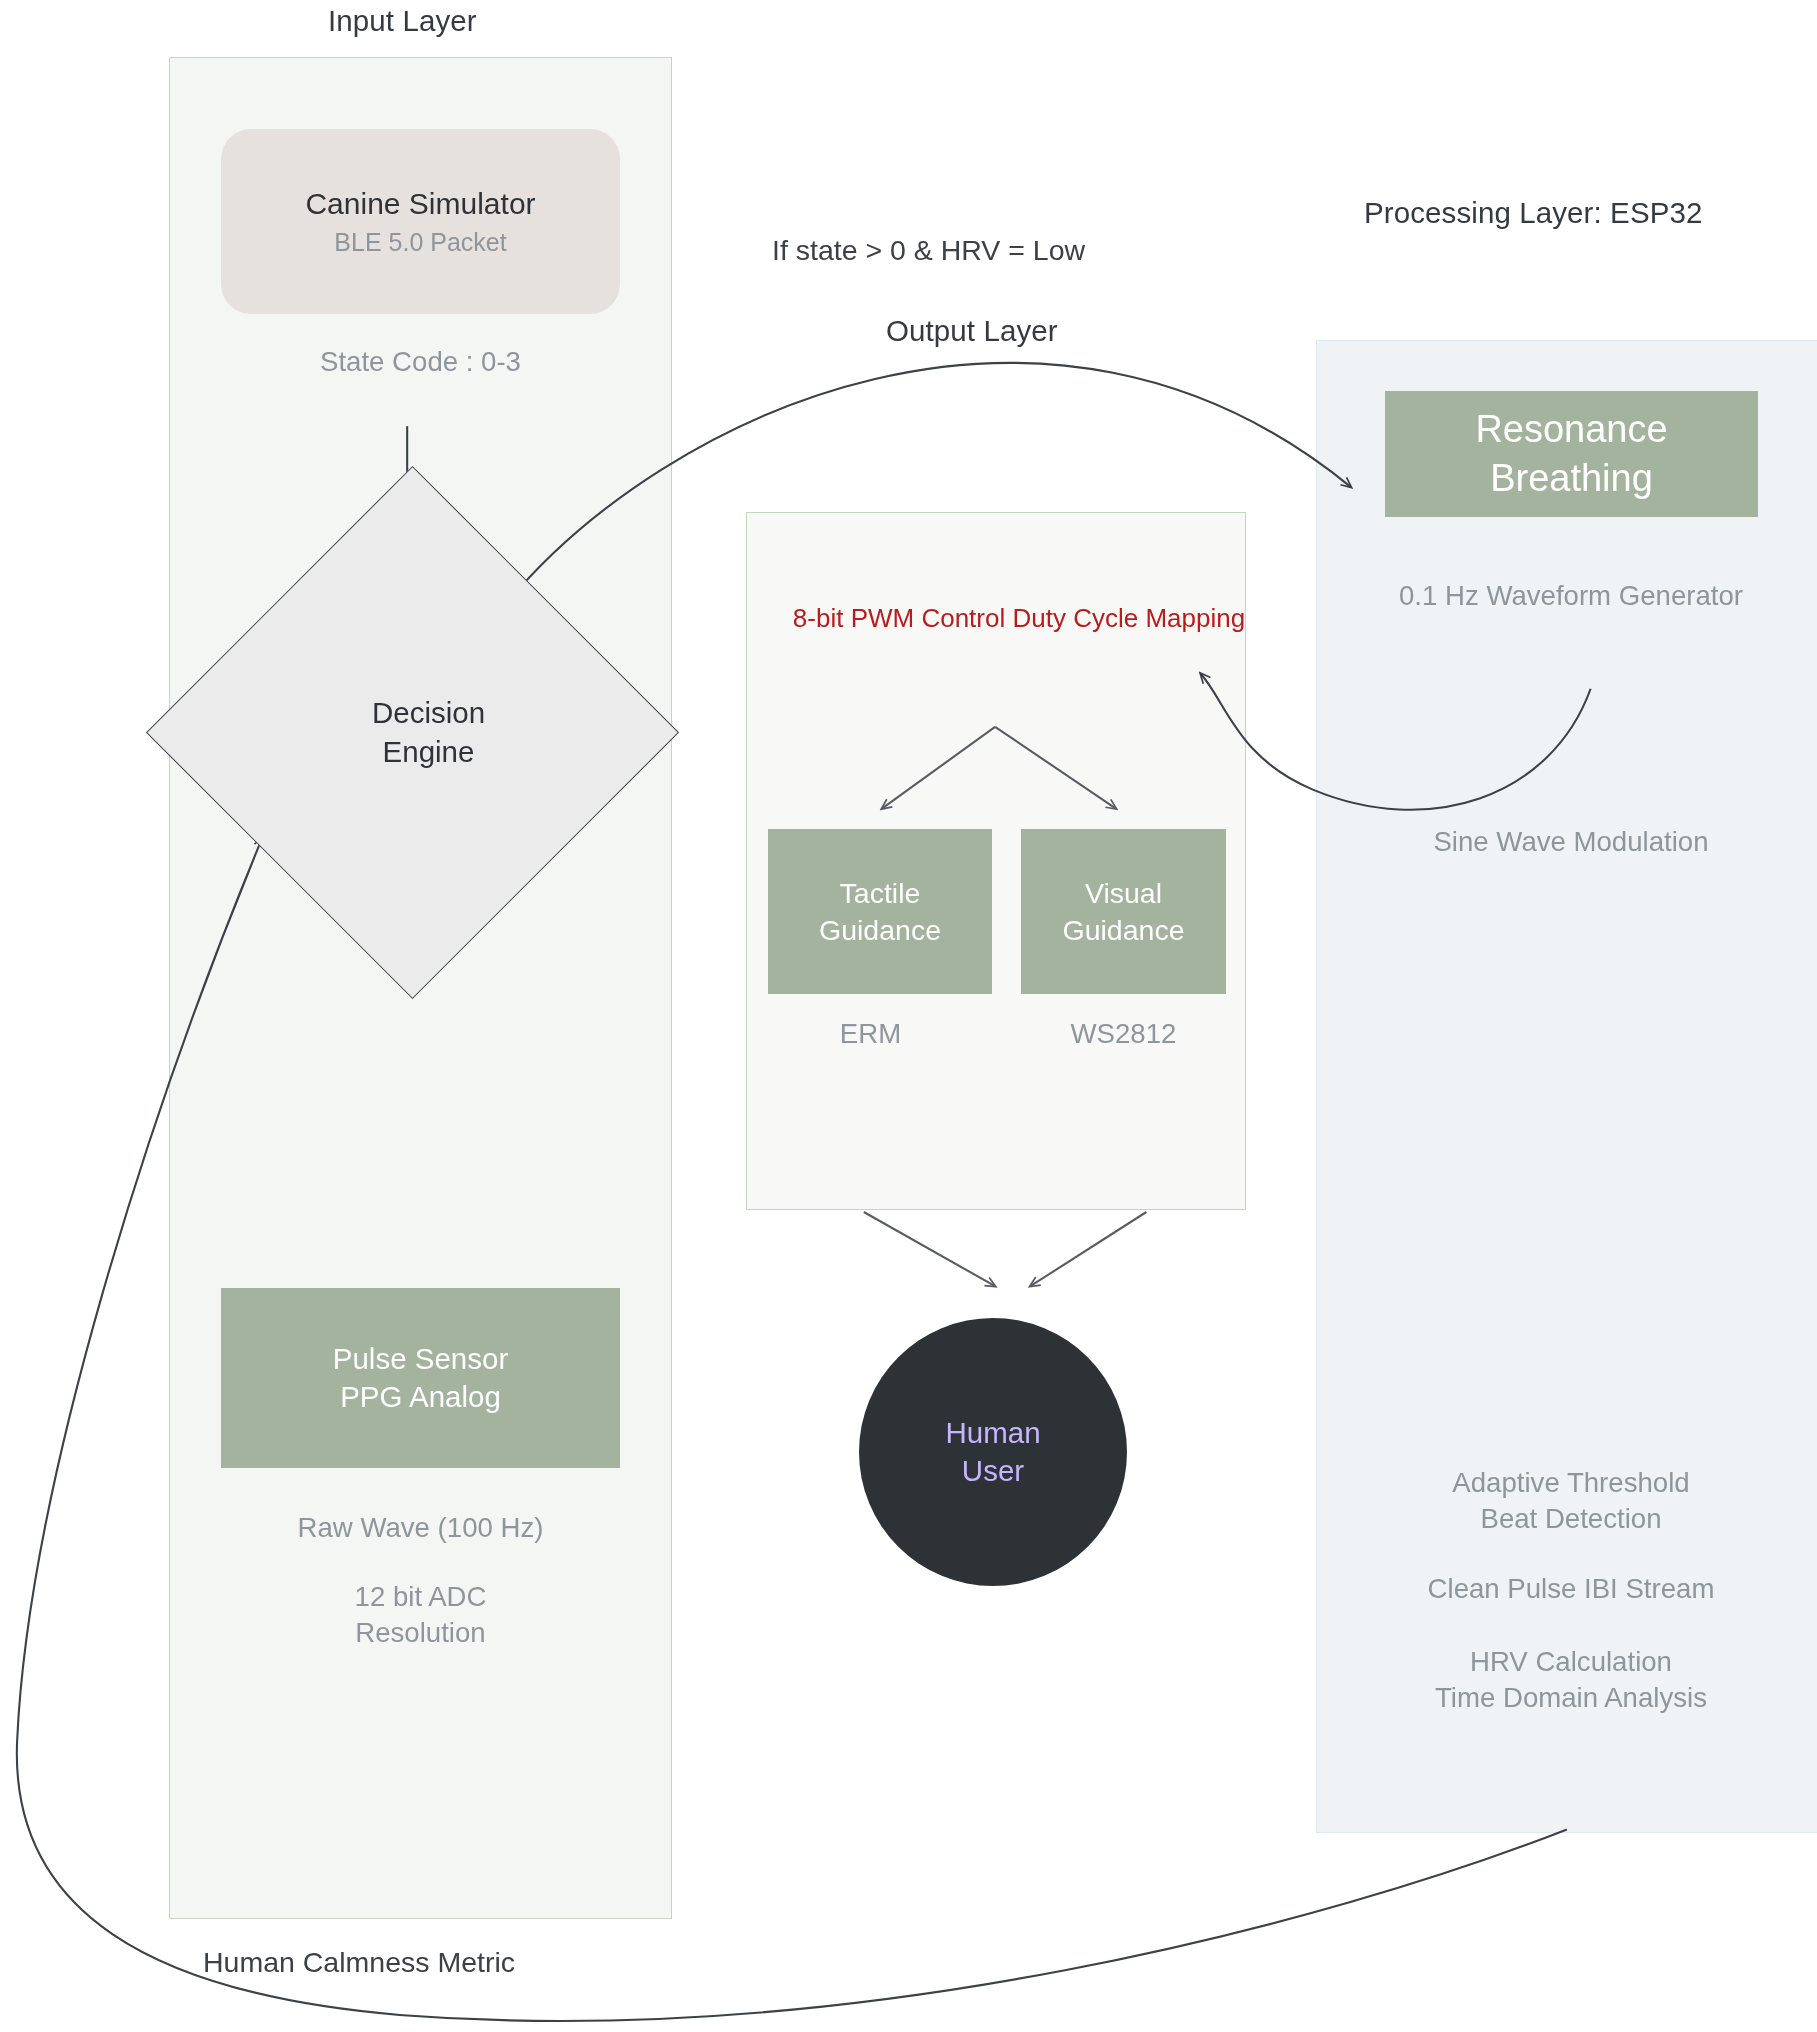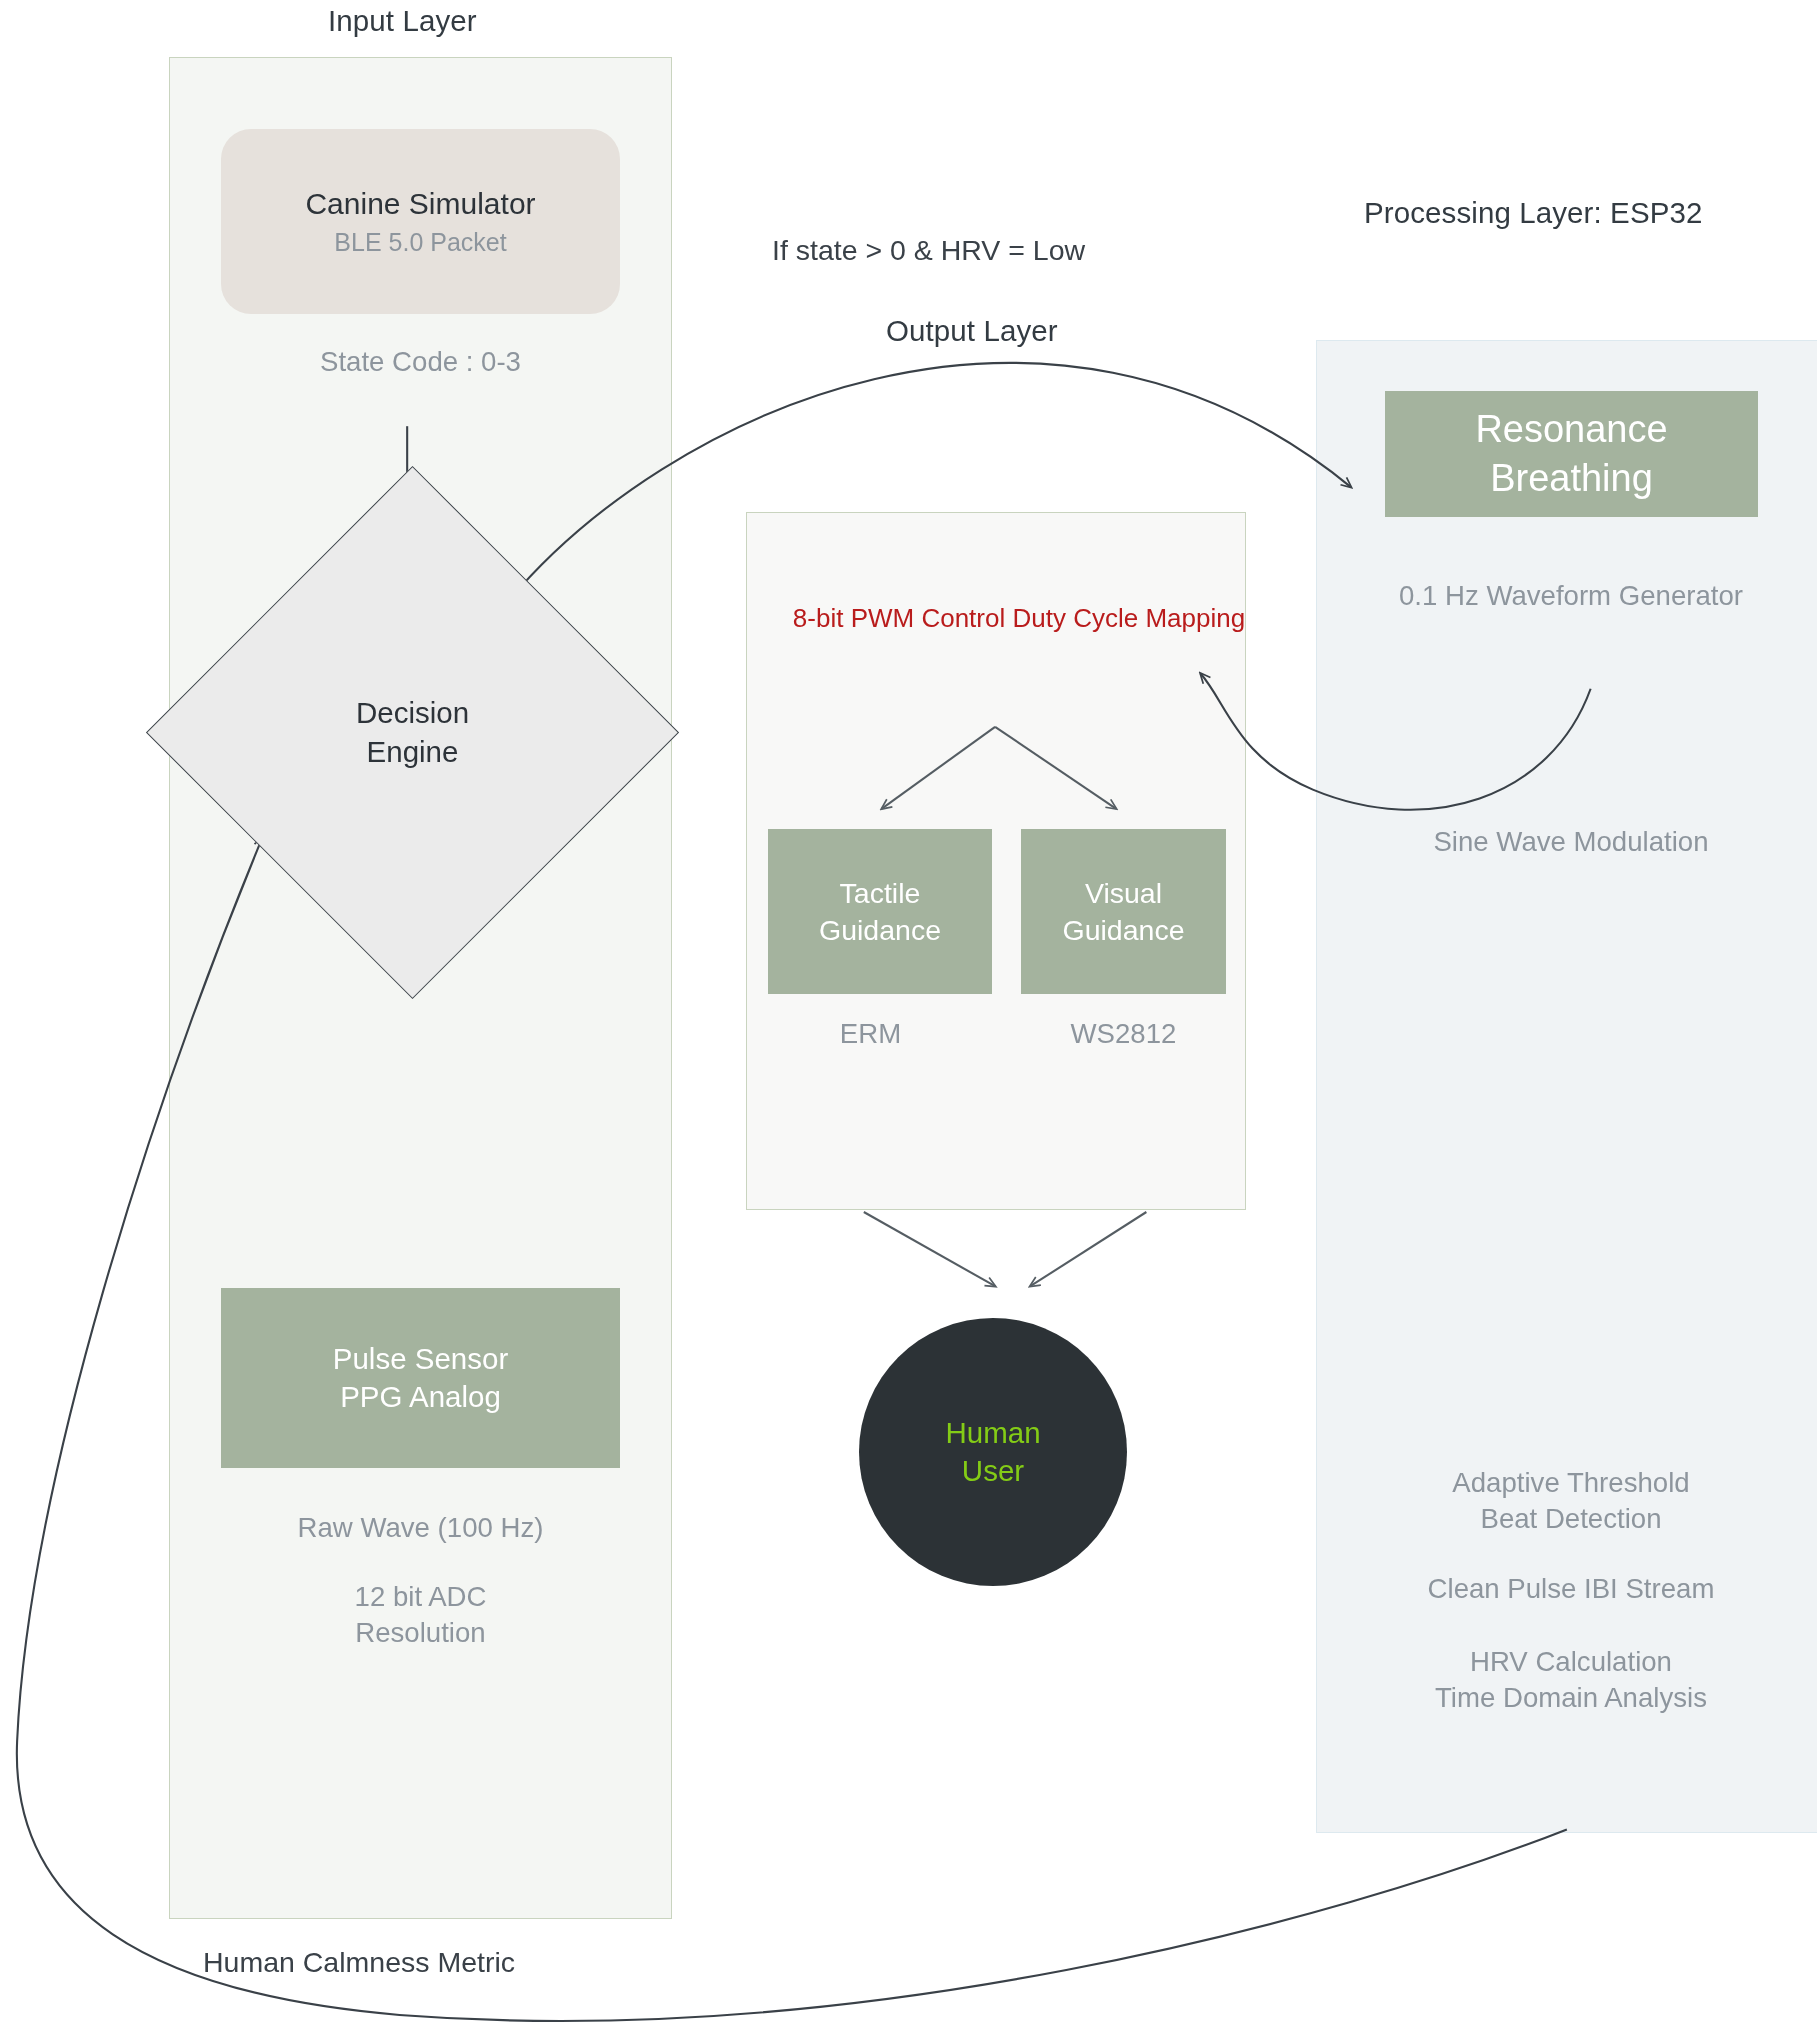--- a/index.html
+++ b/index.html
@@ -123,38 +123,38 @@
 
   .node-decision {
     left: 224px; top: 544px;
     width: 377px; height: 377px;
     background: #ebebeb;
     border: 1.9px solid #3b4248;
     transform: rotate(45deg);
   }
   .decision-label {
     position: absolute;
-    left: 224px; top: 544px;
+    left: 240px; top: 544px;
     width: 377px; height: 377px;
     display: flex;
     flex-direction: column;
     align-items: center;
     justify-content: center;
     text-align: center;
     font-size: 29.5px;
     color: #2d3339;
     line-height: 1.3;
   }
 
   .node-human {
     left: 859px; top: 1318px;
     width: 268px; height: 268px;
     border-radius: 50%;
     background: #2c3236;
-    color: #84cc16;
+    color: #c4b5fd;
     font-size: 29.5px;
   }
 
   
   .caption {
     position: absolute;
     color: #8d959d;
     font-size: 27.6px;
     text-align: center;
     line-height: 1.32;

